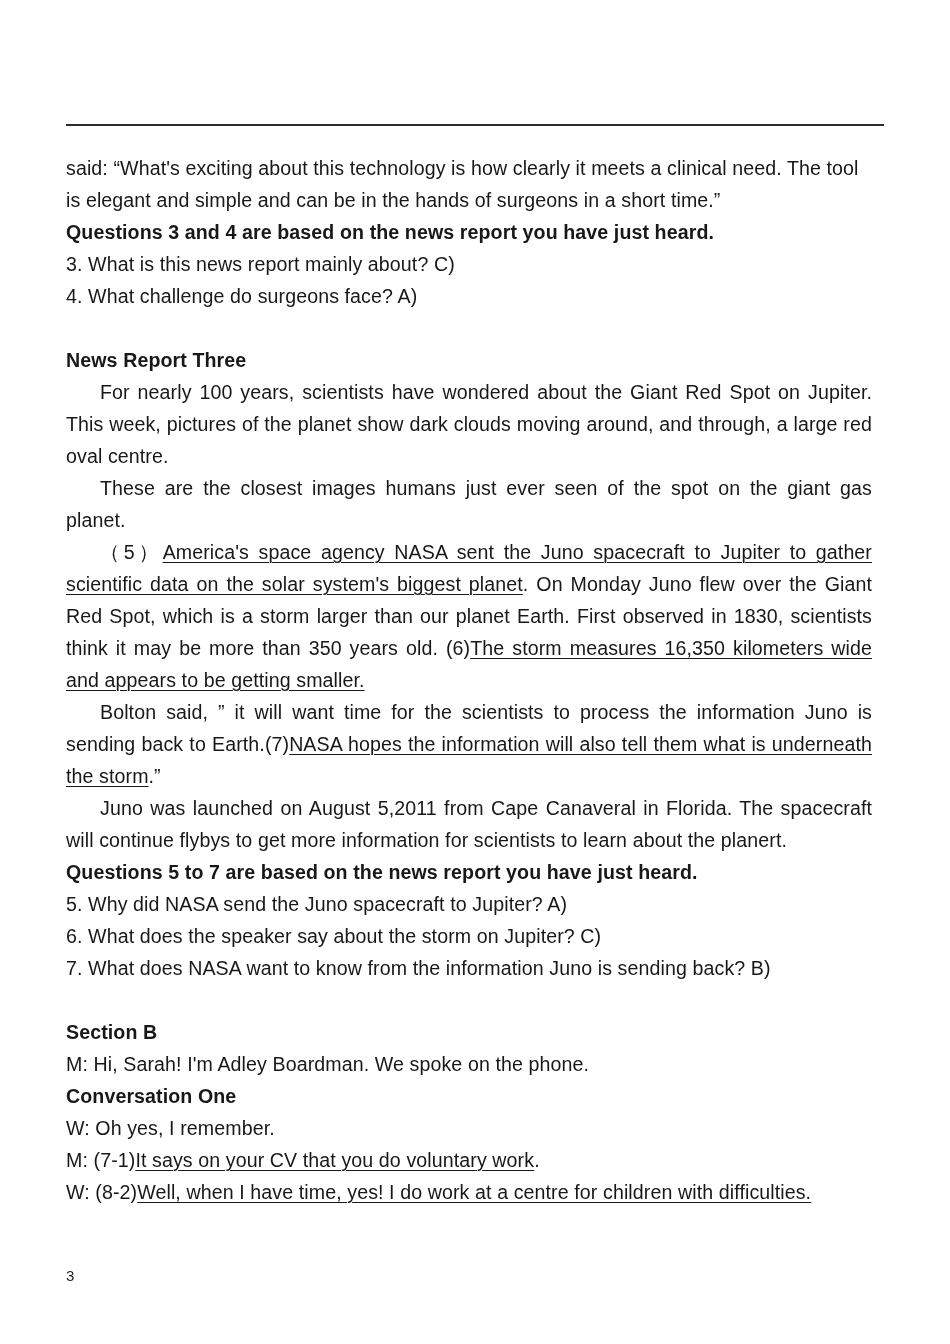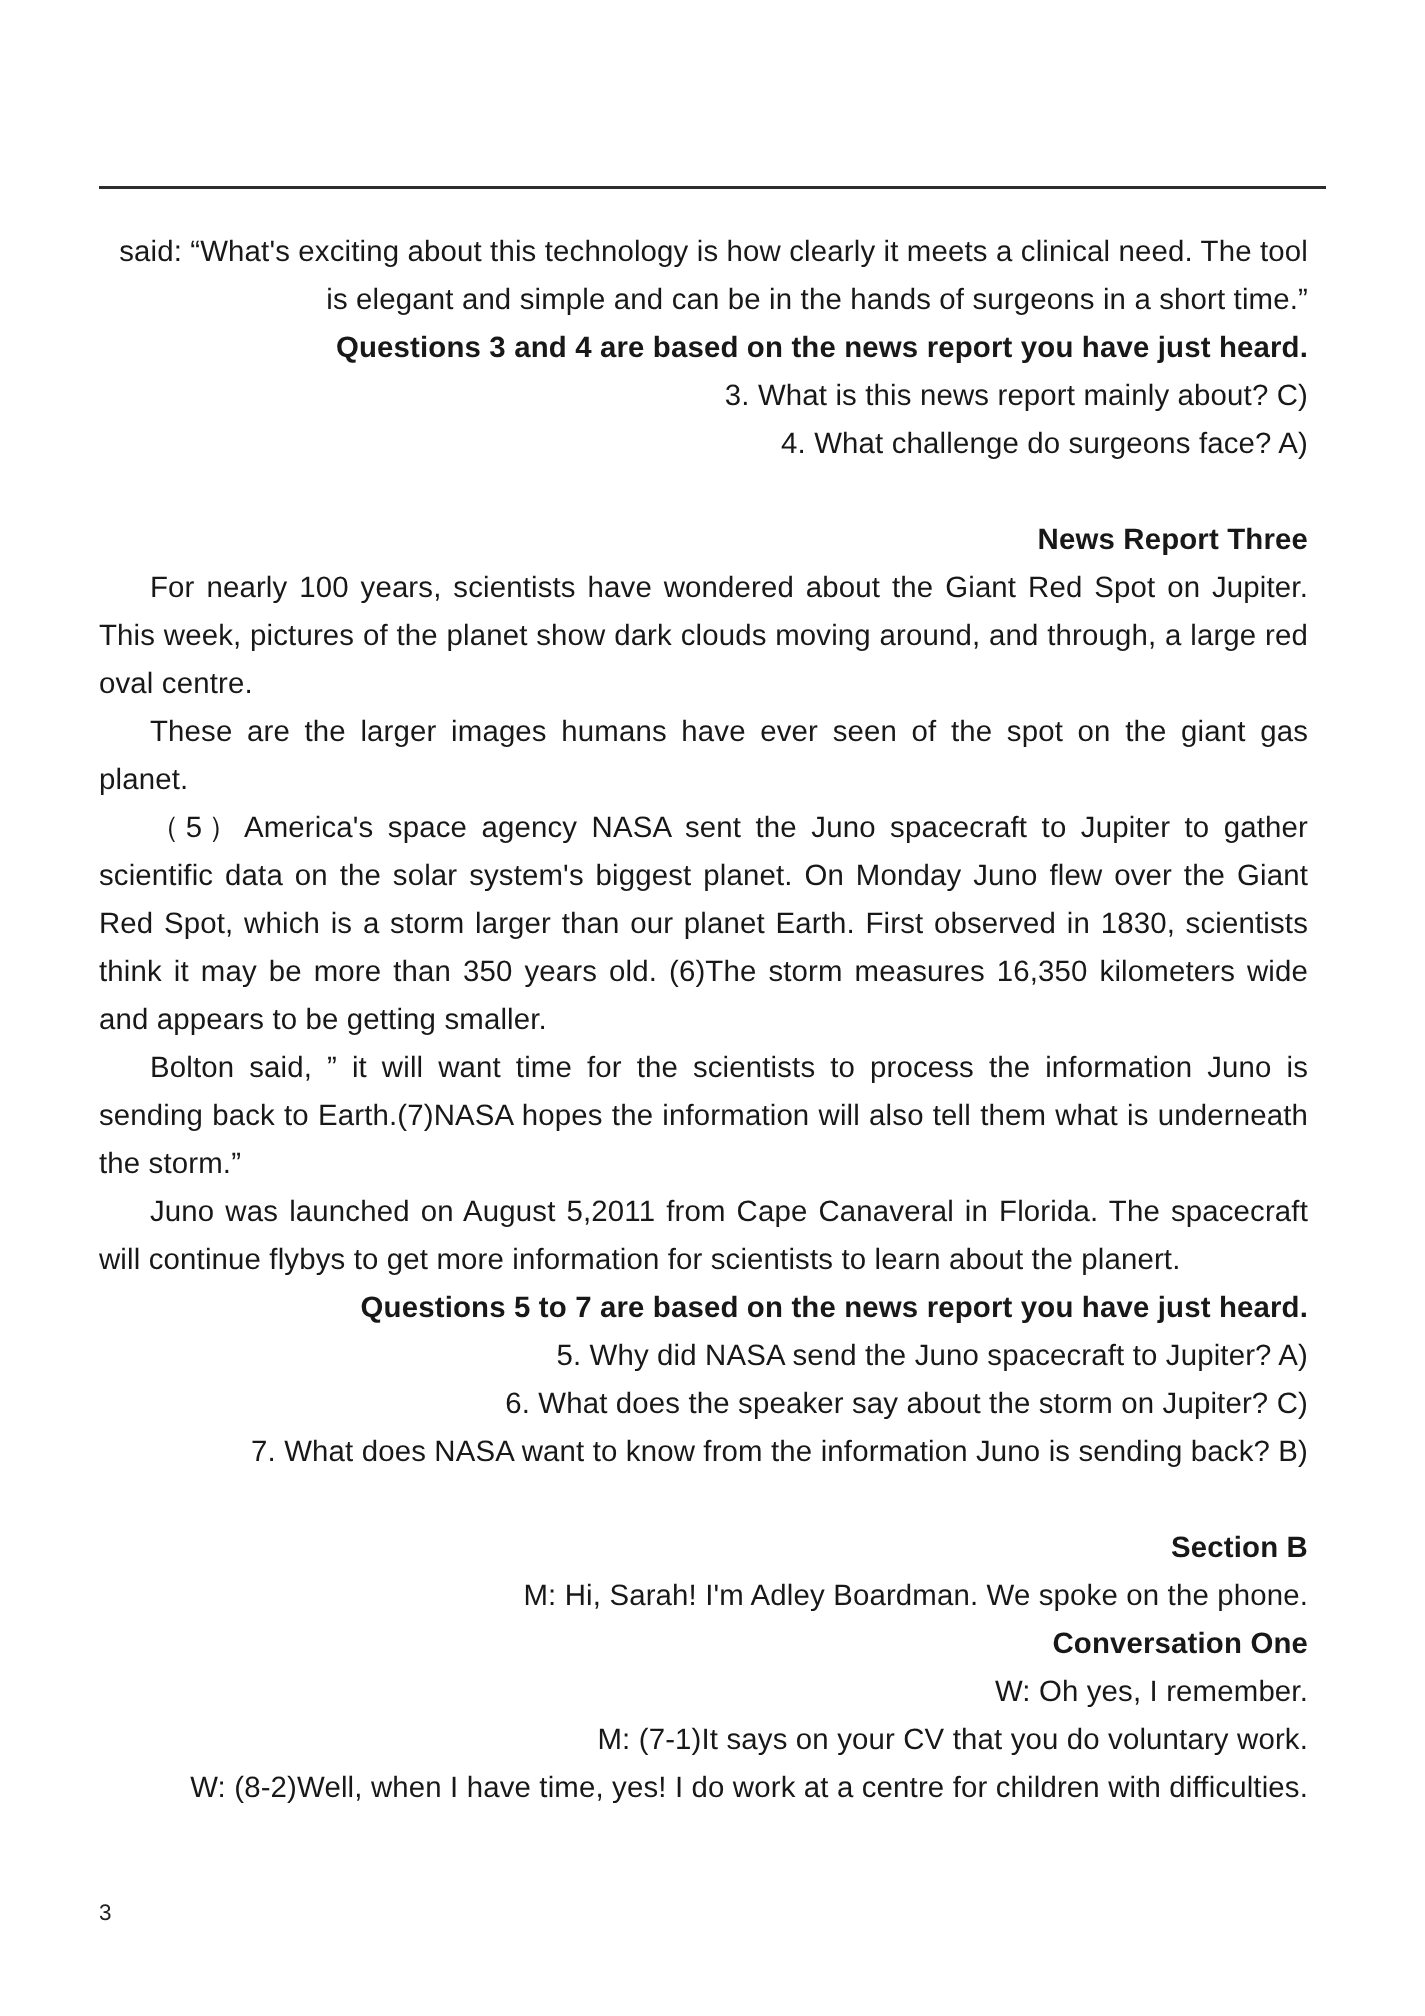--- a/index.html
+++ b/index.html
@@ -38,29 +38,30 @@
     font-size: 19.6px;
     line-height: 32px;
     text-align: justify;
     text-justify: inter-word;
     letter-spacing: 0.1px;
   }
   p.para.indent {
     text-indent: 34px;
   }
   p.para.flush {
-    text-align: right;
+    text-align: left;
   }
   p.bold {
     font-weight: bold;
   }
   .spacer-lg {
     height: 32px;
   }
   .u {
+    text-decoration: underline;
     text-underline-offset: 3px;
     text-decoration-thickness: 1.4px;
   }
   .page-number {
     position: absolute;
     left: 66px;
     top: 1266px;
     font-size: 15px;
     line-height: 20px;
     color: #222;
@@ -82,21 +83,21 @@
     <p class="para flush">3. What is this news report mainly about? C)</p>
 
     <p class="para flush">4. What challenge do surgeons face? A)</p>
 
     <div class="spacer-lg"></div>
 
     <p class="para bold flush">News Report Three</p>
 
     <p class="para indent">For nearly 100 years, scientists have wondered about the Giant Red Spot on Jupiter. This week, pictures of the planet show dark clouds moving around, and through, a large red oval centre.</p>
 
-    <p class="para indent"> These are the larger images humans have ever seen of the spot on the giant gas planet.</p>
+    <p class="para indent"> These are the closest images humans just ever seen of the spot on the giant gas planet.</p>
 
     <p class="para indent"><span>（5）</span><span class="u">America's space agency NASA sent the Juno spacecraft to Jupiter to gather scientific data on the solar system's biggest planet</span><span>. On Monday Juno flew over the Giant Red Spot, which is a storm larger than our planet Earth. First observed in 1830, scientists think it may be more than 350 years old. </span><span>(6)</span><span class="u">The storm measures 16,350 kilometers wide and appears to be getting smaller.</span></p>
 
     <p class="para indent"><span>Bolton said, ” it will want time for the scientists to process the information Juno is sending back to Earth.</span><span>(7)</span><span class="u">NASA hopes the information will also tell them what is underneath the storm</span><span>.”</span></p>
 
     <p class="para indent">Juno was launched on August 5,2011 from Cape Canaveral in Florida. The spacecraft will continue flybys to get more information for scientists to learn about the planert.</p>
 
     <p class="para bold flush">Questions 5 to 7 are based on the news report you have just heard.</p>
 
     <p class="para flush">5. Why did NASA send the Juno spacecraft to Jupiter? A)</p>

